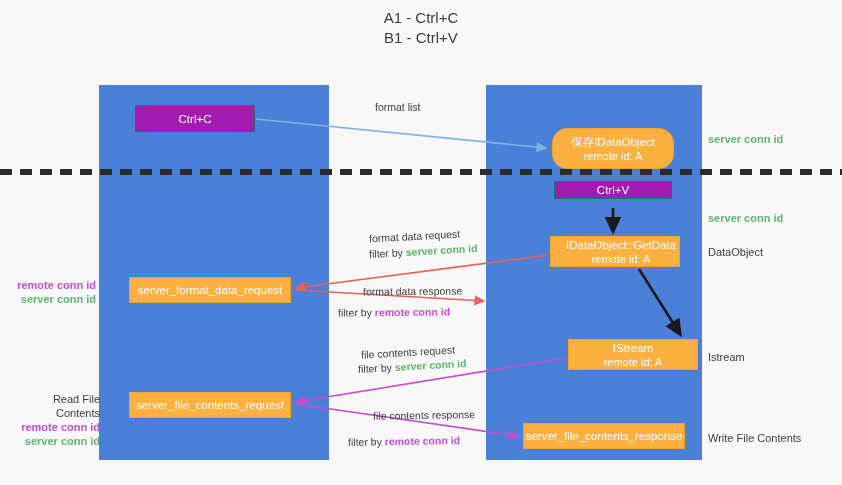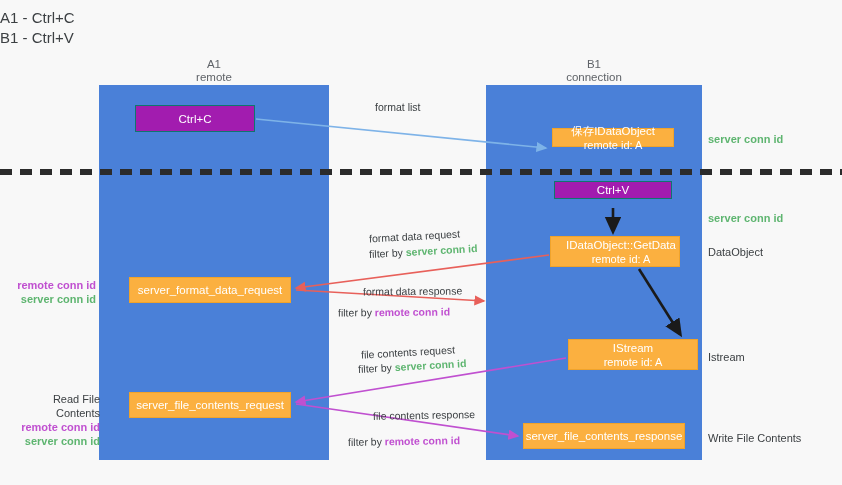--- a/index.html
+++ b/index.html
@@ -7,21 +7,21 @@
     width:842px;height:485px;position:relative;overflow:hidden;
     background:#f8f8f8;
     font-family:"Liberation Sans","DejaVu Sans",sans-serif;
     color:#3c4043;
   }
   #stage{position:absolute;left:0;top:0;width:842px;height:485px;}
   .abs{position:absolute;}
 
   
   #title{
-    left:0;top:8px;width:842px;
+    left:0;top:8px;width:842px;text-align:center;
     font-size:15px;line-height:20px;color:#3c4043;
   }
 
   
   .col-head{
     text-align:center;font-size:11.5px;line-height:13px;color:#5f6368;
   }
   #head-a1{left:99px;top:58px;width:230px;}
   #head-b1{left:486px;top:58px;width:216px;}
 
@@ -45,21 +45,21 @@
   .node.green{background:#a21caf;border:1px solid #0f766e;}
   .node.orange{background:#fbb040;border:1px solid #f0a32b;}
   .node .l2{font-size:11px;}
 
   
   #n-ctrlc{left:135px;top:105px;width:120px;height:27px;}
   #n-fmt-req{left:129px;top:277px;width:162px;height:26px;}
   #n-file-req{left:129px;top:392px;width:162px;height:26px;}
 
   
-  #n-save-ido{left:552px;top:128px;width:122px;height:19px;}
+  #n-save-ido{left:552px;top:128px;width:122px;height:41px;border-radius:15px;}
   #n-ctrlv{left:554px;top:181px;width:118px;height:18px;}
   #n-getdata{left:550px;top:236px;width:130px;height:31px;padding-left:12px;}
   #n-fmt-resp{left:489px;top:288px;width:158px;height:26px;}
   #n-istream{left:568px;top:339px;width:130px;height:31px;}
   #n-file-resp{left:523px;top:423px;width:162px;height:26px;align-items:center;}
 
   
   .side{font-size:11px;line-height:14px;}
   .green-t{color:#5eb570;font-weight:bold;}
   .mag-t{color:#c050d0;font-weight:bold;}
@@ -92,28 +92,20 @@
 </head>
 <body>
 
 <div id="stage">
 
   <div class="abs" id="title">
     <div>A1 - Ctrl+C</div>
     <div>B1 - Ctrl+V</div>
   </div>
 
-  <div class="abs col-head" id="head-a1">
-    <div>A1</div>
-    <div>remote</div>
-  </div>
-  <div class="abs col-head" id="head-b1">
-    <div>B1</div>
-    <div>connection</div>
-  </div>
 
   <div class="abs lane" id="lane-a1"></div>
   <div class="abs lane" id="lane-b1"></div>
 
   <svg class="abs" id="svg-arrows" viewBox="0 0 842 485">
     <defs>
       <marker id="mk-blue" markerWidth="7" markerHeight="7" refX="6" refY="3.2" orient="auto">
         <path d="M0,0 L7,3.2 L0,6.4 z" fill="#7eb3e8"></path>
       </marker>
       <marker id="mk-red" markerWidth="7" markerHeight="7" refX="6" refY="3.2" orient="auto">

